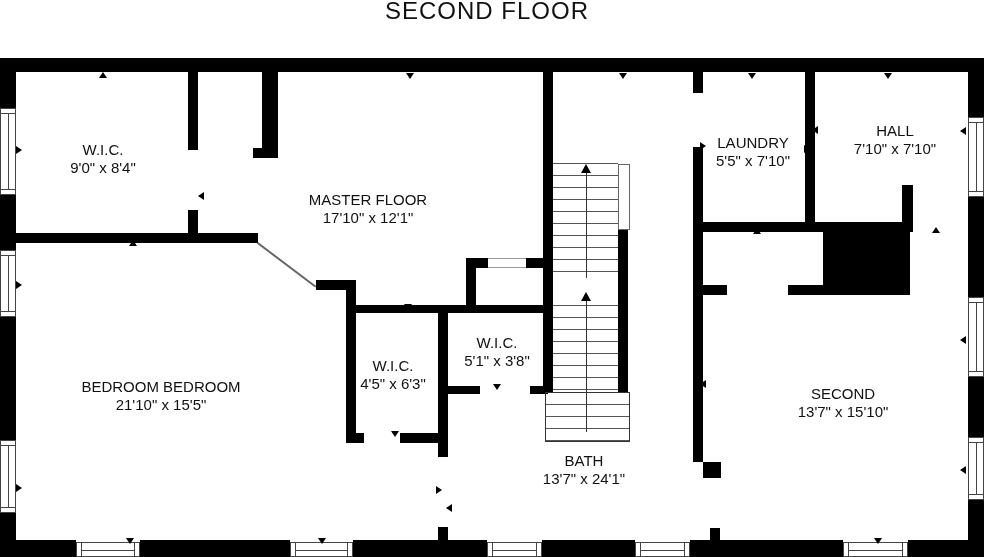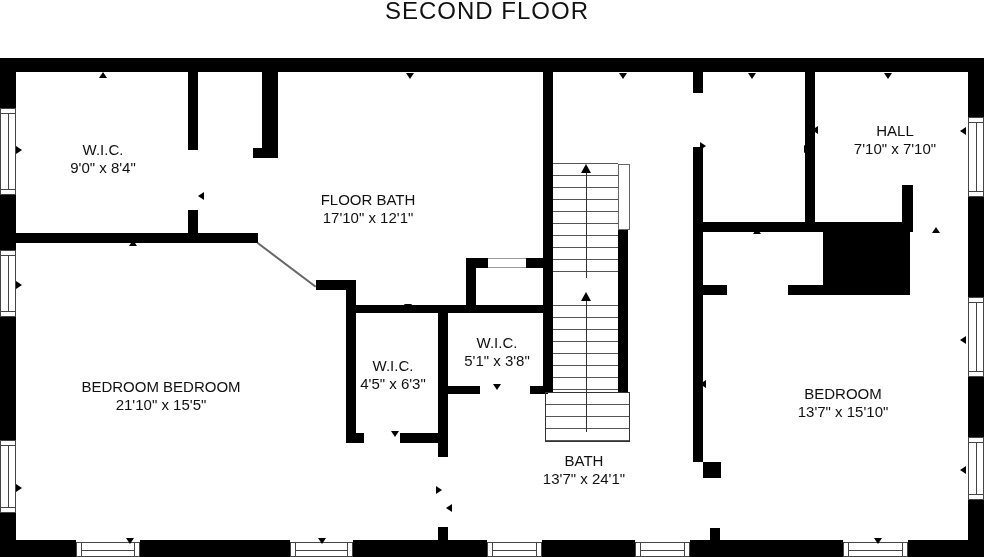--- a/index.html
+++ b/index.html
@@ -143,22 +143,26 @@
   <span class="mk left" style="left:960px;top:127px"></span>
   <span class="mk left" style="left:960px;top:336px"></span>
   <span class="mk left" style="left:960px;top:466px"></span>
   <span class="mk down" style="left:874px;top:538px"></span>
 
   <div class="room" style="left:103px;top:159px">
     <span>W.I.C.</span>
     <span>9'0" x 8'4"</span>
   </div>
   <div class="room" style="left:368px;top:209px">
-    <span>FLOOR BATH</span>
+    <span>MASTER FLOOR</span>
     <span>17'10" x 12'1"</span>
+  </div>
+  <div class="room" style="left:753px;top:152px">
+    <span>LAUNDRY</span>
+    <span>5'5" x 7'10"</span>
   </div>
   <div class="room" style="left:895px;top:140px">
     <span>HALL</span>
     <span>7'10" x 7'10"</span>
   </div>
   <div class="room" style="left:161px;top:396px">
     <span>BEDROOM BEDROOM</span>
     <span>21'10" x 15'5"</span>
   </div>
   <div class="room" style="left:393px;top:375px">
@@ -167,17 +171,17 @@
   </div>
   <div class="room" style="left:497px;top:352px">
     <span>W.I.C.</span>
     <span>5'1" x 3'8"</span>
   </div>
   <div class="room" style="left:584px;top:470px">
     <span>BATH</span>
     <span>13'7" x 24'1"</span>
   </div>
   <div class="room" style="left:843px;top:403px">
-    <span>BEDROOM</span>
+    <span>SECOND</span>
     <span>13'7" x 15'10"</span>
   </div>
 
 </div>
 
 </body></html>

